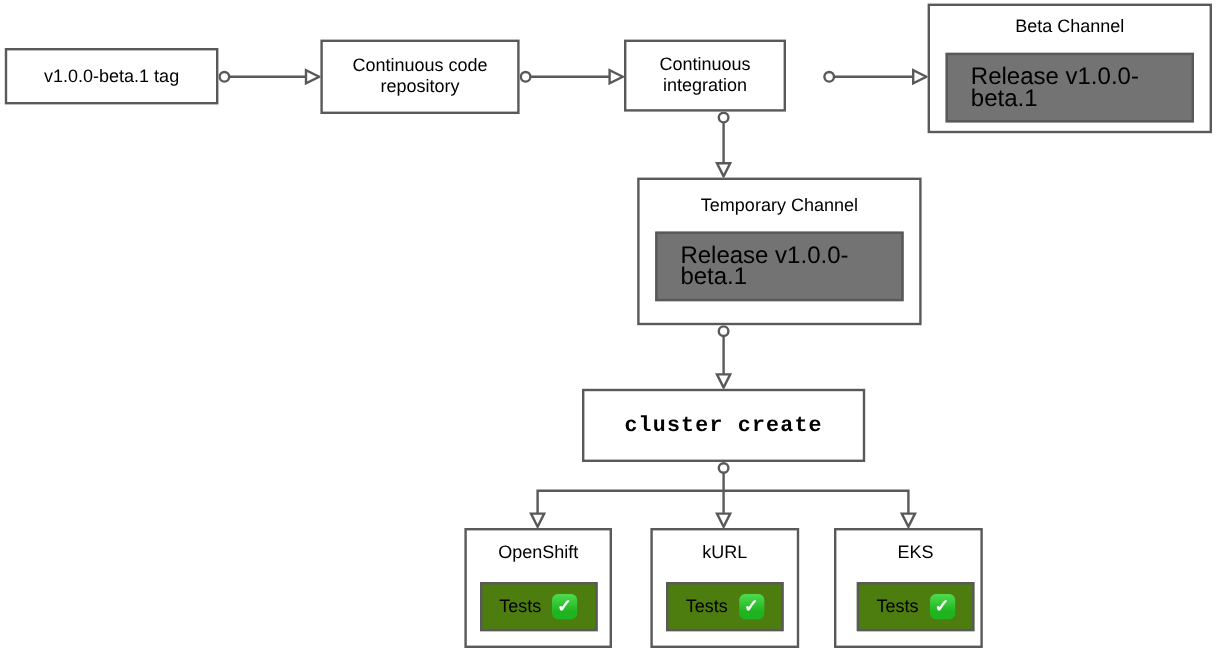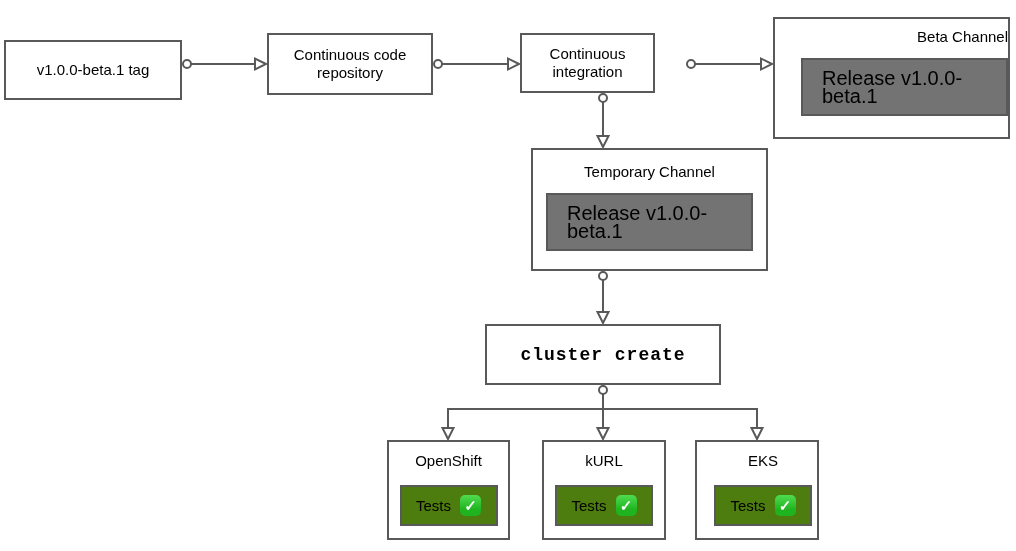--- a/index.html
+++ b/index.html
@@ -39,38 +39,38 @@
     align-items: center;
     justify-content: center;
     text-align: center;
     font-size: 15px;
     line-height: 18px;
     color: var(--text);
   }
   .node .wrap-label { display: inline-block; }
 
   
-  .n-tag    { left: 4px;   top: 40px;  width: 178px; height: 60px; }
+  .n-tag    { left: 4px;   top: 40px;  width: 178px; height: 47px; }
   .n-repo   { left: 267px; top: 33px;  width: 166px; height: 62px; }
   .n-repo .wrap-label { max-width: 130px; }
   .n-ci     { left: 520px; top: 33px;  width: 135px; height: 60px; }
   .n-ci .wrap-label { max-width: 110px; }
 
   
   .container-node {
     position: absolute;
     background: #ffffff;
     border: 2px solid var(--stroke);
     display: flex;
     flex-direction: column;
     align-items: center;
     font-size: 15px;
     line-height: 18px;
   }
-  .n-beta { left: 773px; top: 17px;   width: 237px; height: 122px; padding-top: 9px; align-items: flex-end; }
+  .n-beta { left: 773px; top: 3px;   width: 237px; height: 108px; padding-top: 9px; }
   .n-temp { left: 495px; top: 148px; width: 237px; height: 123px; padding-top: 13px; margin-left: 36px; }
   .release-box {
     margin-top: 12px;
     width: 207px;
     height: 58px;
     border: 2px solid var(--stroke);
     background: #737373;
     display: flex;
     align-items: center;
     justify-content: center;

